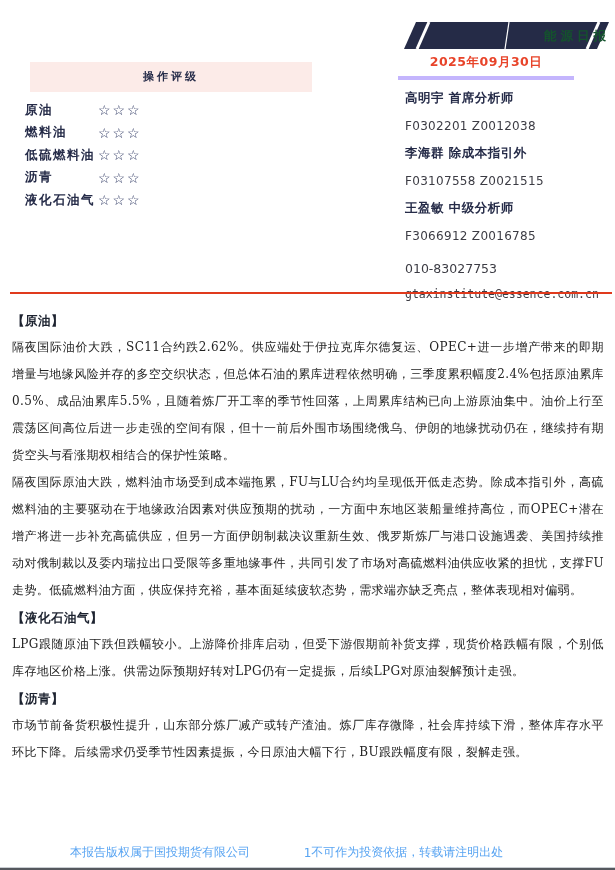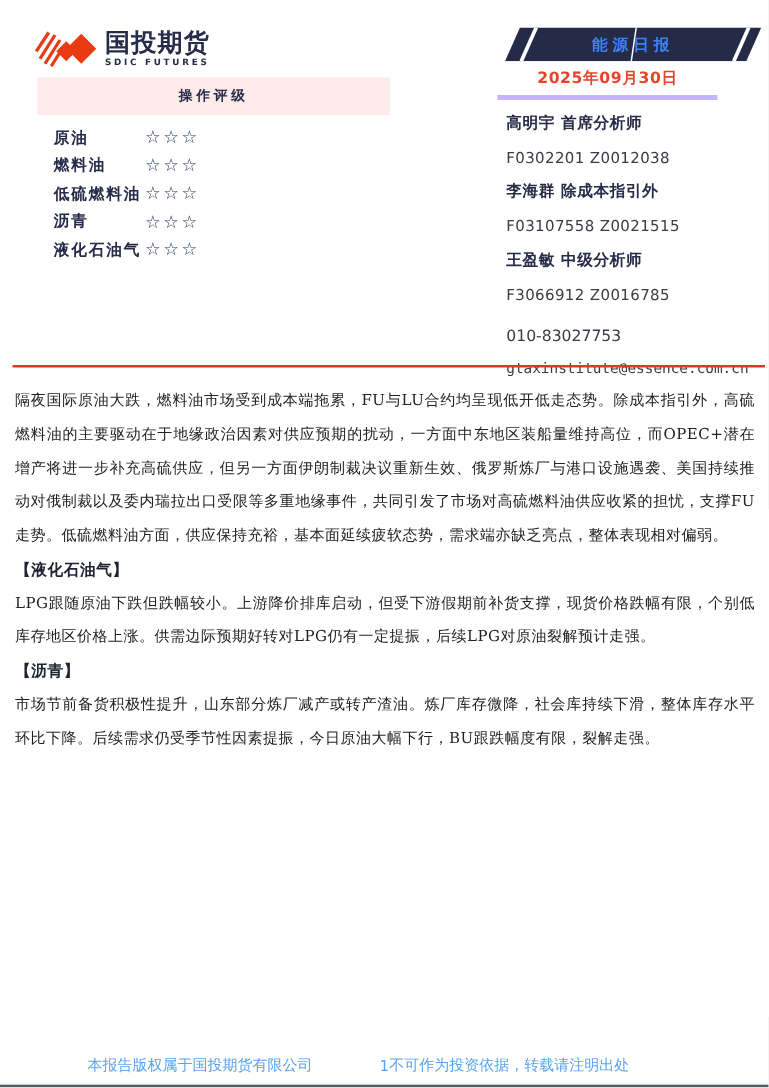--- a/index.html
+++ b/index.html
@@ -14,31 +14,31 @@
   .logo-mark { width:50px; height:38px; margin-right:6px; }
   .logo-text { display:flex; flex-direction:column; margin-top:3px; }
   .logo-cn { font-family:"DejaVu Sans","Liberation Sans",sans-serif;
     font-size:20px; font-weight:bold; color:#252b48; letter-spacing:1px; line-height:22px; }
   .logo-en { font-family:"DejaVu Sans","Liberation Sans",sans-serif;
     font-size:7px; font-weight:bold; color:#252b48; letter-spacing:2.2px; margin-top:1px; }
   
   .banner { position:absolute; top:22px; left:403px; width:207px; height:27px; }
   .banner svg { display:block; }
   .banner-label { position:absolute; top:0; left:0; right:0; height:26px;
-    text-align:center; line-height:27px; color:#3b82f6; font-size:12.5px; font-weight:bold;
+    text-align:right; line-height:27px; color:#14532d; font-size:12.5px; font-weight:bold;
     letter-spacing:4px; }
   .date-box { position:absolute; top:54px; left:398px; width:176px; text-align:center;
     font-family:"DejaVu Sans","Liberation Sans",sans-serif;
     color:#e8442a; font-size:12.5px; font-weight:bold;
     padding-bottom:5px; border-bottom:4px solid #c4b5fd; letter-spacing:0.5px; }
   
   .rating-box { position:absolute; top:62px; left:30px; width:282px; height:30px;
     background:#fcebe8; color:#252b48; font-size:11px; font-weight:bold;
     text-align:center; line-height:30px; letter-spacing:3px; }
-  .ratings { position:absolute; top:99px; left:43px; }
+  .ratings { position:absolute; top:99px; left:25px; }
   .rating-row { display:flex; align-items:center; height:22.5px; }
   .r-name { min-width:73px; color:#252b48; font-weight:bold; font-size:12.5px; letter-spacing:1.5px; }
   .r-stars { color:#2b3560; font-size:14px; letter-spacing:2px; line-height:14px; }
   
   .analysts { position:absolute; top:87px; left:405px; width:205px; }
   .an-name { color:#252b48; font-weight:bold; font-size:12.5px; height:27.5px; line-height:22px; letter-spacing:0.5px; }
   .an-ids { font-family:"DejaVu Sans","Liberation Sans",sans-serif;
     color:#3c3c44; font-size:12px; height:27.5px; line-height:22px; letter-spacing:0.3px; }
   .an-phone { font-family:"DejaVu Sans","Liberation Sans",sans-serif;
     color:#3c3c44; font-size:12.5px; height:26px; line-height:24px; margin-top:5px; }
@@ -59,38 +59,20 @@
   .foot-page { text-align:center; }
   .foot-right { text-align:left;font-family:Liberation Serif, serif; }
   .bottom-edge { position:absolute; bottom:0; left:0; width:615px; height:3px;
     background:linear-gradient(#c9cdd2 0 1px, #55585e 1px 3px); }
 </style>
 </head>
 <body>
 
 <div class="page">
 
-  <div class="logo">
-    <span class="logo-mark">
-      <svg width="50" height="38" viewBox="0 0 50 38">
-        <g stroke="#ea3a14" stroke-width="2.6" fill="none">
-          <line x1="1" y1="21" x2="11" y2="6"></line>
-          <line x1="4" y1="27" x2="16" y2="8"></line>
-          <line x1="8" y1="31" x2="20" y2="12"></line>
-          <line x1="13" y1="33" x2="23" y2="17"></line>
-        </g>
-        <polygon points="25,13 33,21 25,29 17,21" fill="#ea3a14"></polygon>
-        <polygon points="37,7 49,19 37,31 25,19" fill="#ea3a14"></polygon>
-      </svg>
-    </span>
-    <span class="logo-text">
-      <span class="logo-cn">国投期货</span>
-      <span class="logo-en">SDIC FUTURES</span>
-    </span>
-  </div>
 
   <div class="banner">
     <svg width="207" height="27" viewBox="0 0 207 27">
       <polygon points="13,0 206,0 194,27 1,27" fill="#252b47"></polygon>
       <line x1="26" y1="0" x2="14" y2="27" stroke="#ffffff" stroke-width="3"></line>
       <line x1="106" y1="0" x2="102" y2="27" stroke="#ffffff" stroke-width="1.2"></line>
       <line x1="196" y1="0" x2="184" y2="27" stroke="#ffffff" stroke-width="3"></line>
     </svg>
     <div class="banner-label">能源日报</div>
   </div>
@@ -130,20 +112,24 @@
     <div class="an-name">王盈敏 中级分析师</div>
     <div class="an-ids">F3066912 Z0016785</div>
     <div class="an-phone">010-83027753</div>
     <div class="an-email">gtaxinstitute@essence.com.cn</div>
   </div>
 
   <div class="red-divider"></div>
 
   <div class="content">
     <div class="section">
+      <div class="sec-heading">【原油】</div>
+      <p class="sec-body">隔夜国际油价大跌，SC11合约跌2.62%。供应端处于伊拉克库尔德复运、OPEC+进一步增产带来的即期增量与地缘风险并存的多空交织状态，但总体石油的累库进程依然明确，三季度累积幅度2.4%包括原油累库0.5%、成品油累库5.5%，且随着炼厂开工率的季节性回落，上周累库结构已向上游原油集中。油价上行至震荡区间高位后进一步走强的空间有限，但十一前后外围市场围绕俄乌、伊朗的地缘扰动仍在，继续持有期货空头与看涨期权相结合的保护性策略。</p>
+    </div>
+    <div class="section">
       <p class="sec-body">隔夜国际原油大跌，燃料油市场受到成本端拖累，FU与LU合约均呈现低开低走态势。除成本指引外，高硫燃料油的主要驱动在于地缘政治因素对供应预期的扰动，一方面中东地区装船量维持高位，而OPEC+潜在增产将进一步补充高硫供应，但另一方面伊朗制裁决议重新生效、俄罗斯炼厂与港口设施遇袭、美国持续推动对俄制裁以及委内瑞拉出口受限等多重地缘事件，共同引发了市场对高硫燃料油供应收紧的担忧，支撑FU走势。低硫燃料油方面，供应保持充裕，基本面延续疲软态势，需求端亦缺乏亮点，整体表现相对偏弱。</p>
     </div>
     <div class="section">
       <div class="sec-heading">【液化石油气】</div>
       <p class="sec-body">LPG跟随原油下跌但跌幅较小。上游降价排库启动，但受下游假期前补货支撑，现货价格跌幅有限，个别低库存地区价格上涨。供需边际预期好转对LPG仍有一定提振，后续LPG对原油裂解预计走强。</p>
     </div>
     <div class="section">
       <div class="sec-heading">【沥青】</div>
       <p class="sec-body">市场节前备货积极性提升，山东部分炼厂减产或转产渣油。炼厂库存微降，社会库持续下滑，整体库存水平环比下降。后续需求仍受季节性因素提振，今日原油大幅下行，BU跟跌幅度有限，裂解走强。</p>
     </div>

